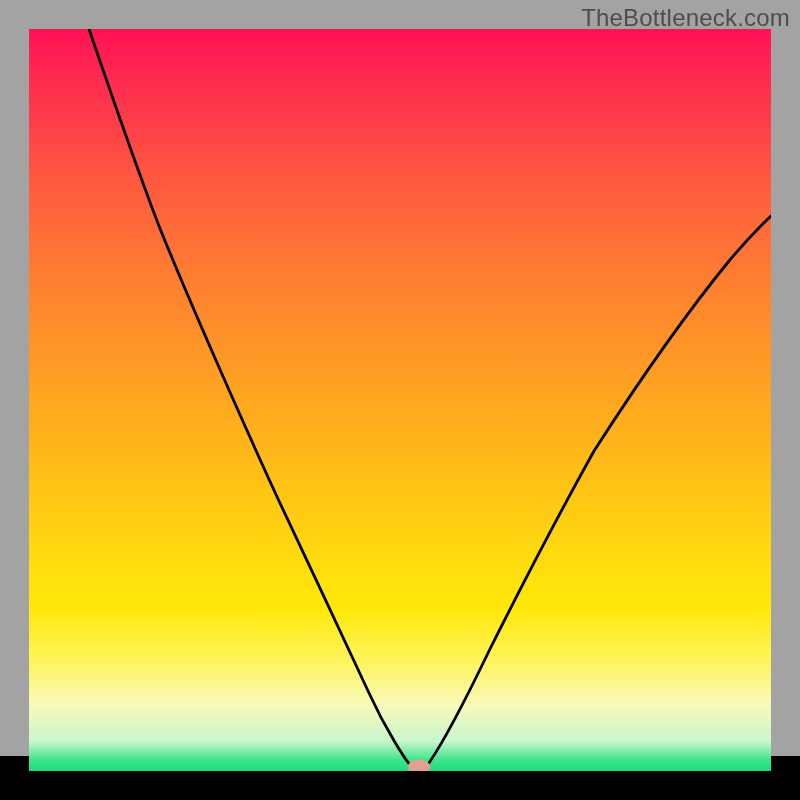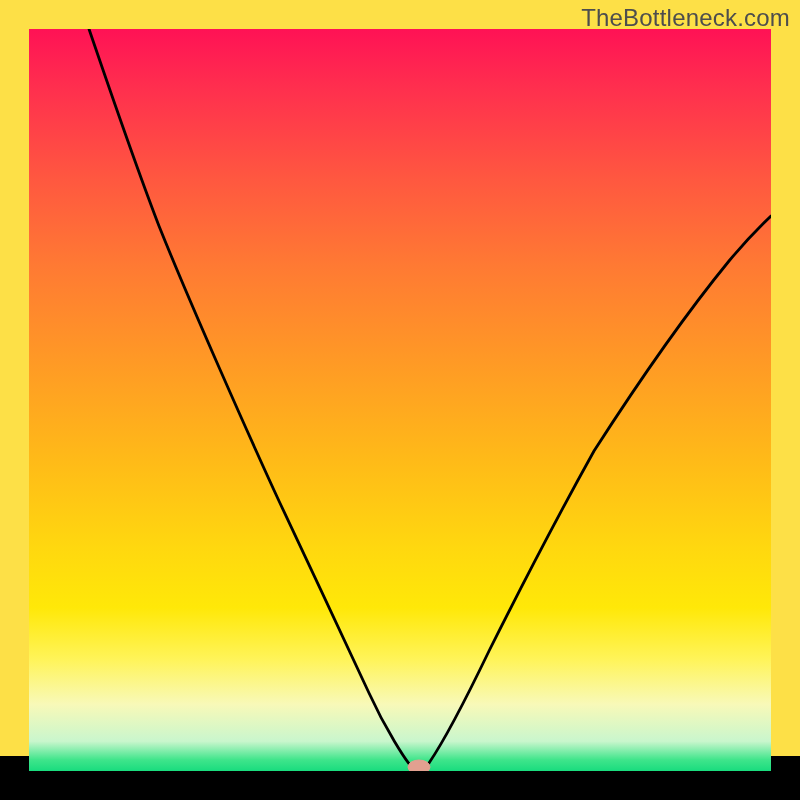--- a/index.html
+++ b/index.html
@@ -10,21 +10,21 @@
     background: #000;
     font-family: Arial, Helvetica, sans-serif;
     overflow: hidden;
   }
   .frame {
     position: absolute;
     left: 0;
     top: 0;
     width: 800px;
     height: 756px;
-    background: #fde047;
+    background: #a3a3a3;
   }
   .watermark {
     position: absolute;
     right: 10px;
     top: 4px;
     color: #4d4d4d;
     font-size: 24px;
     font-weight: 500;
     letter-spacing: 0.2px;
   }

